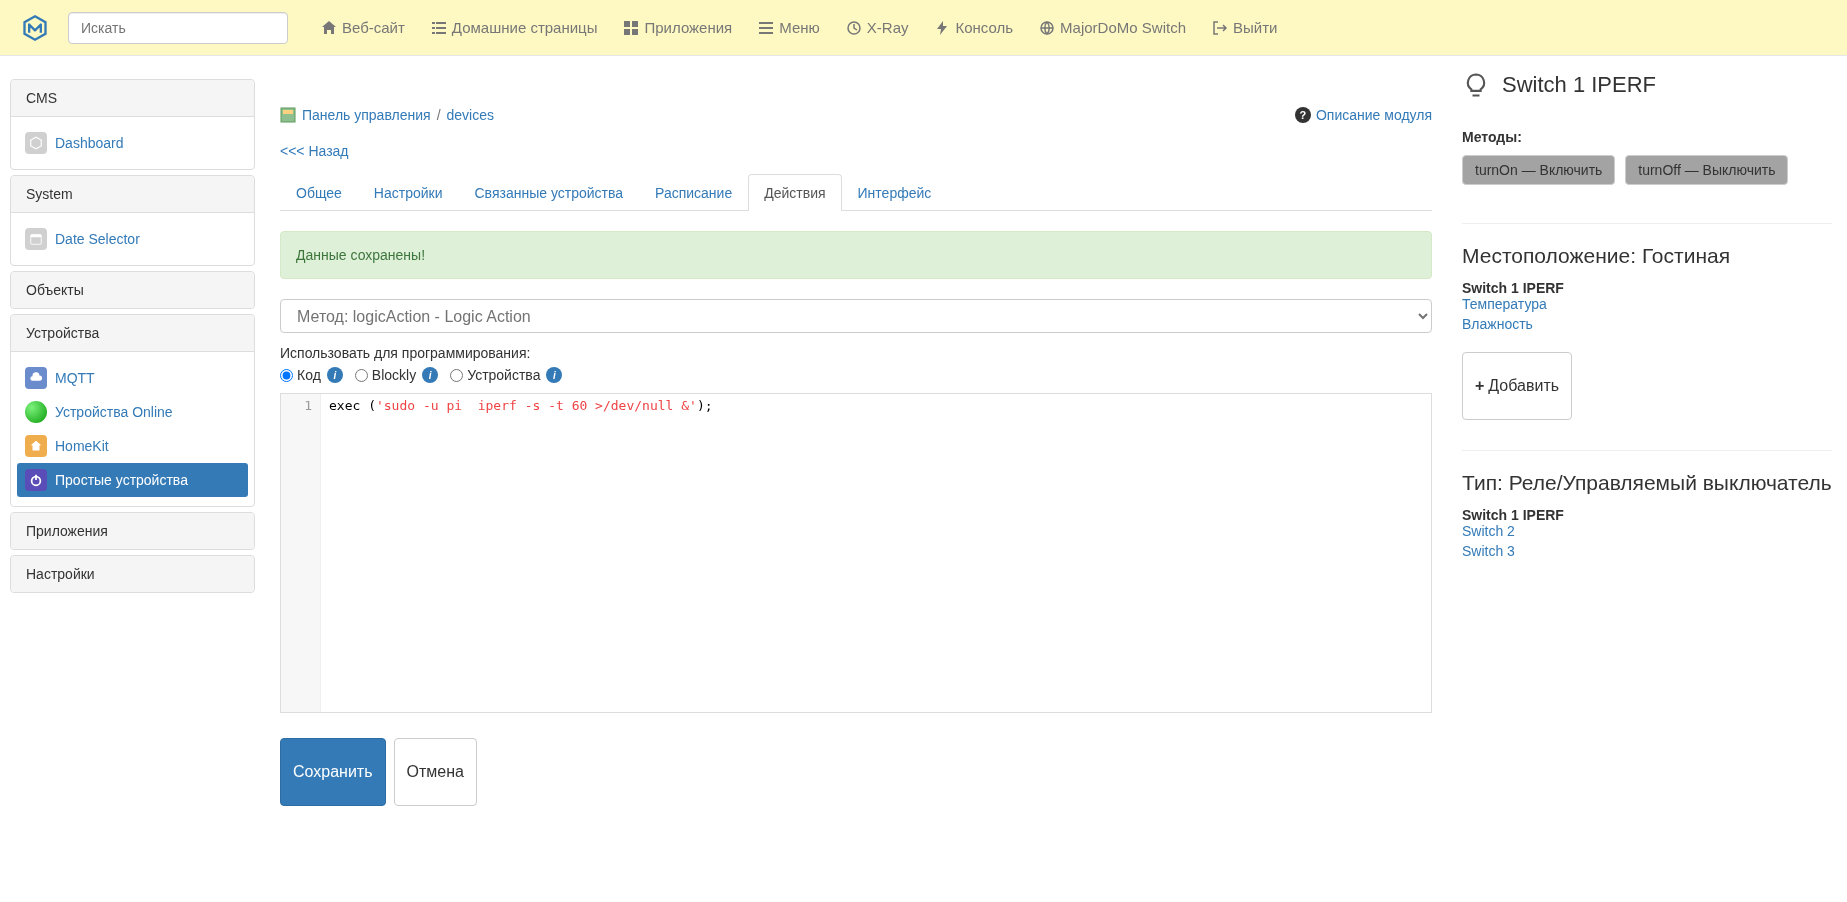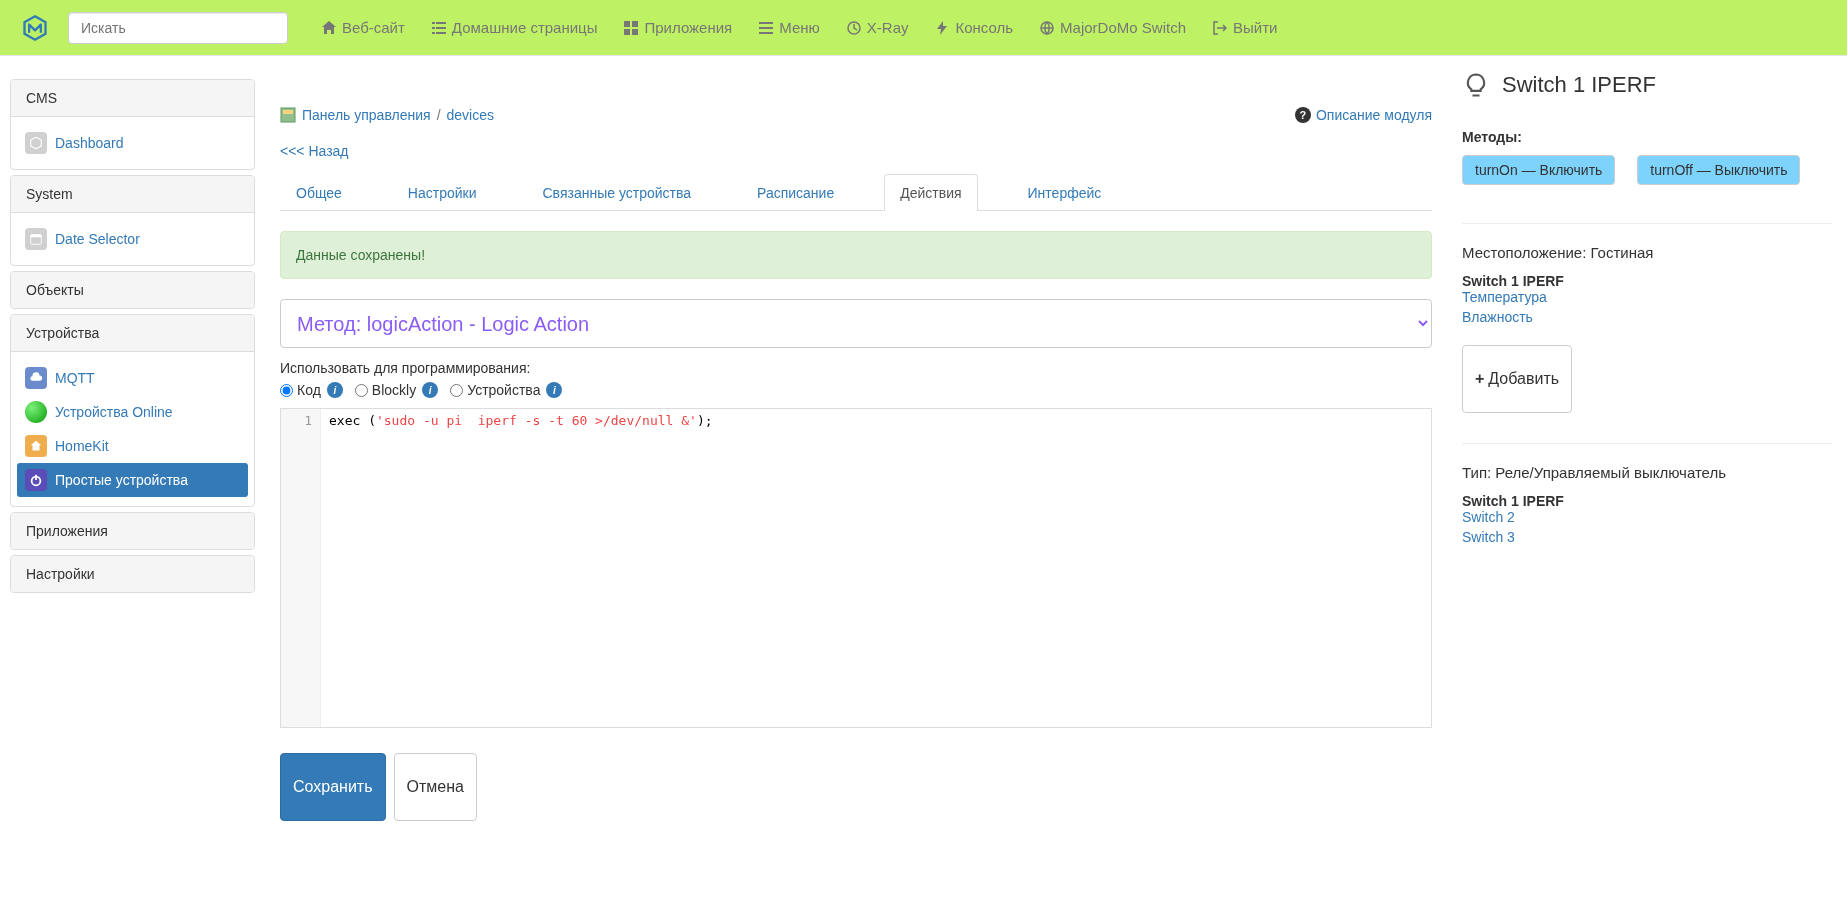--- a/index.html
+++ b/index.html
@@ -1,20 +1,20 @@
 <!DOCTYPE html>
 <html><head>
 <meta charset="utf-8">
 <style>
 * { box-sizing: border-box; margin: 0; padding: 0; }
 body { font-family: "Helvetica Neue", Helvetica, Arial, sans-serif; font-size: 14px; color: #333; background: #fff; }
 a { color: #337ab7; text-decoration: none; cursor: pointer; }
 
 
-.navbar { background: #bef264; border-bottom: 1px solid #e7e7e7; height: 56px; display: flex; align-items: center; padding: 0 10px; }
+.navbar { background: #fef9c3; border-bottom: 1px solid #e7e7e7; height: 56px; display: flex; align-items: center; padding: 0 10px; }
 .navbar .logo { width: 50px; display: flex; align-items: center; justify-content: center; }
 .navbar .logo svg { width: 28px; height: 28px; }
 .navbar .search { width: 220px; margin-left: 8px; }
 .navbar .search input { width: 100%; padding: 7px 12px; border: 1px solid #ccc; border-radius: 4px; font-size: 14px; box-shadow: inset 0 1px 1px rgba(0,0,0,.075); }
 .navbar .nav-items { display: flex; flex: 1; margin-left: 20px; }
 .navbar .nav-item { color: #777; padding: 15px 13px; display: flex; align-items: center; gap: 5px; cursor: pointer; font-size: 15px; }
 .nav-icon { display: inline-flex; width: 16px; height: 16px; }
 
 
 .container { display: flex; padding-top: 15px; }
@@ -41,29 +41,29 @@
 .crumb-row { display: flex; justify-content: space-between; align-items: flex-start; margin-bottom: 10px; margin-top: 36px; }
 .crumb { display: flex; align-items: center; gap: 6px; }
 .crumb .sep { color: #777; }
 .crumb-icon { width: 16px; height: 16px; display: inline-flex; }
 .help-link { display: flex; align-items: center; gap: 5px; }
 .q-icon { width: 16px; height: 16px; background:#333; color:#fff; border-radius:50%; display:inline-flex; align-items:center;justify-content:center; font-size:11px; font-weight:bold;}
 
 .back-link { margin: 10px 0 15px; display: inline-block; color:#337ab7; }
 
 
-.tabs { border-bottom: 1px solid #ddd; display: flex; gap: 34px; }
+.tabs { border-bottom: 1px solid #ddd; display: flex; }
 .tab { padding: 10px 15px; color: #337ab7; cursor: pointer; border: 1px solid transparent; border-bottom: none; margin-bottom: -1px; border-radius: 4px 4px 0 0; }
 .tab.active { color: #555; background: #fff; border-color: #ddd #ddd #fff; }
 
 
 .alert-success { background: #dff0d8; border: 1px solid #d6e9c6; color: #3c763d; padding: 15px; border-radius: 4px; margin: 20px 0; }
 
 
-.form-control { width: 100%; padding: 6px 12px; border: 1px solid #ccc; border-radius: 4px; font-size: 20px; background: #fff; height: 49px; color:#8b5cf6; }
+.form-control { width: 100%; padding: 6px 12px; border: 1px solid #ccc; border-radius: 4px; font-size: 16px; background: #fff; height: 34px; color:#737373; }
 select.form-control { -webkit-appearance: menulist; appearance: menulist; }
 .form-label { margin: 12px 0 6px; display: block; }
 .radio-row { display: flex; align-items: center; gap: 6px; flex-wrap: wrap; }
 .radio-row label { display: inline-flex; align-items: center; gap: 4px; }
 .info-badge { width: 16px; height: 16px; border-radius: 50%; background:#337ab7; color:#fff; display:inline-flex; align-items:center; justify-content:center; font-size:10px; font-weight:bold; font-style: italic; margin-right:6px; }
 
 
 .code-editor { border: 1px solid #ddd; margin-top: 10px; height: 320px; display: flex; font-family: Menlo, Consolas, monospace; font-size: 13px; background:#fff; }
 .gutter { width: 40px; background: #f7f7f7; border-right: 1px solid #eee; text-align: right; padding: 4px 8px 4px 4px; color:#999; }
 .code-line { padding: 4px 8px; white-space: pre; }
@@ -75,23 +75,23 @@
 .btn { display: inline-block; padding: 24px 12px; border-radius: 4px; border:1px solid transparent; font-size:16px; cursor:pointer; }
 .btn-primary { background:#337ab7; border-color:#2e6da4; color:#fff; }
 .btn-default { background:#fff; border-color:#ccc; color:#333; }
 .btn-row { margin-top: 25px; display:flex; gap:8px; }
 
 
 .side-title { display:flex; align-items:center; gap:12px; margin-bottom: 30px; }
 .side-title h3 { font-size: 22px; font-weight: 500; }
 .bulb-icon { width: 28px; height: 28px; }
 .section-label { font-weight: bold; margin-bottom: 10px; display:block; }
-.method-btn { display:inline-block; padding:6px 12px; border:1px solid #ccc; border-radius:4px; background:#7dd3fc; margin: 0 18px 8px 0; cursor:pointer; }
+.method-btn { display:inline-block; padding:6px 12px; border:1px solid #ccc; border-radius:4px; background:#a3a3a3; margin: 0 6px 8px 0; cursor:pointer; }
 .side-section { margin-bottom: 30px; }
-.side-h { font-size: 15px; font-weight: 400; margin-bottom: 12px; }
+.side-h { font-size: 21px; font-weight: 400; margin-bottom: 12px; }
 .side-list a { display:block; margin-bottom:4px; }
 .side-list .current { color:#333; font-weight:bold; }
 .plus-icon { font-weight:bold; margin-right:4px; }
 hr.sep { border:none; border-top:1px solid #eee; margin: 20px 0; }
 </style>
 </head>
 <body>
 
 <div class="navbar">
   <div class="logo">

